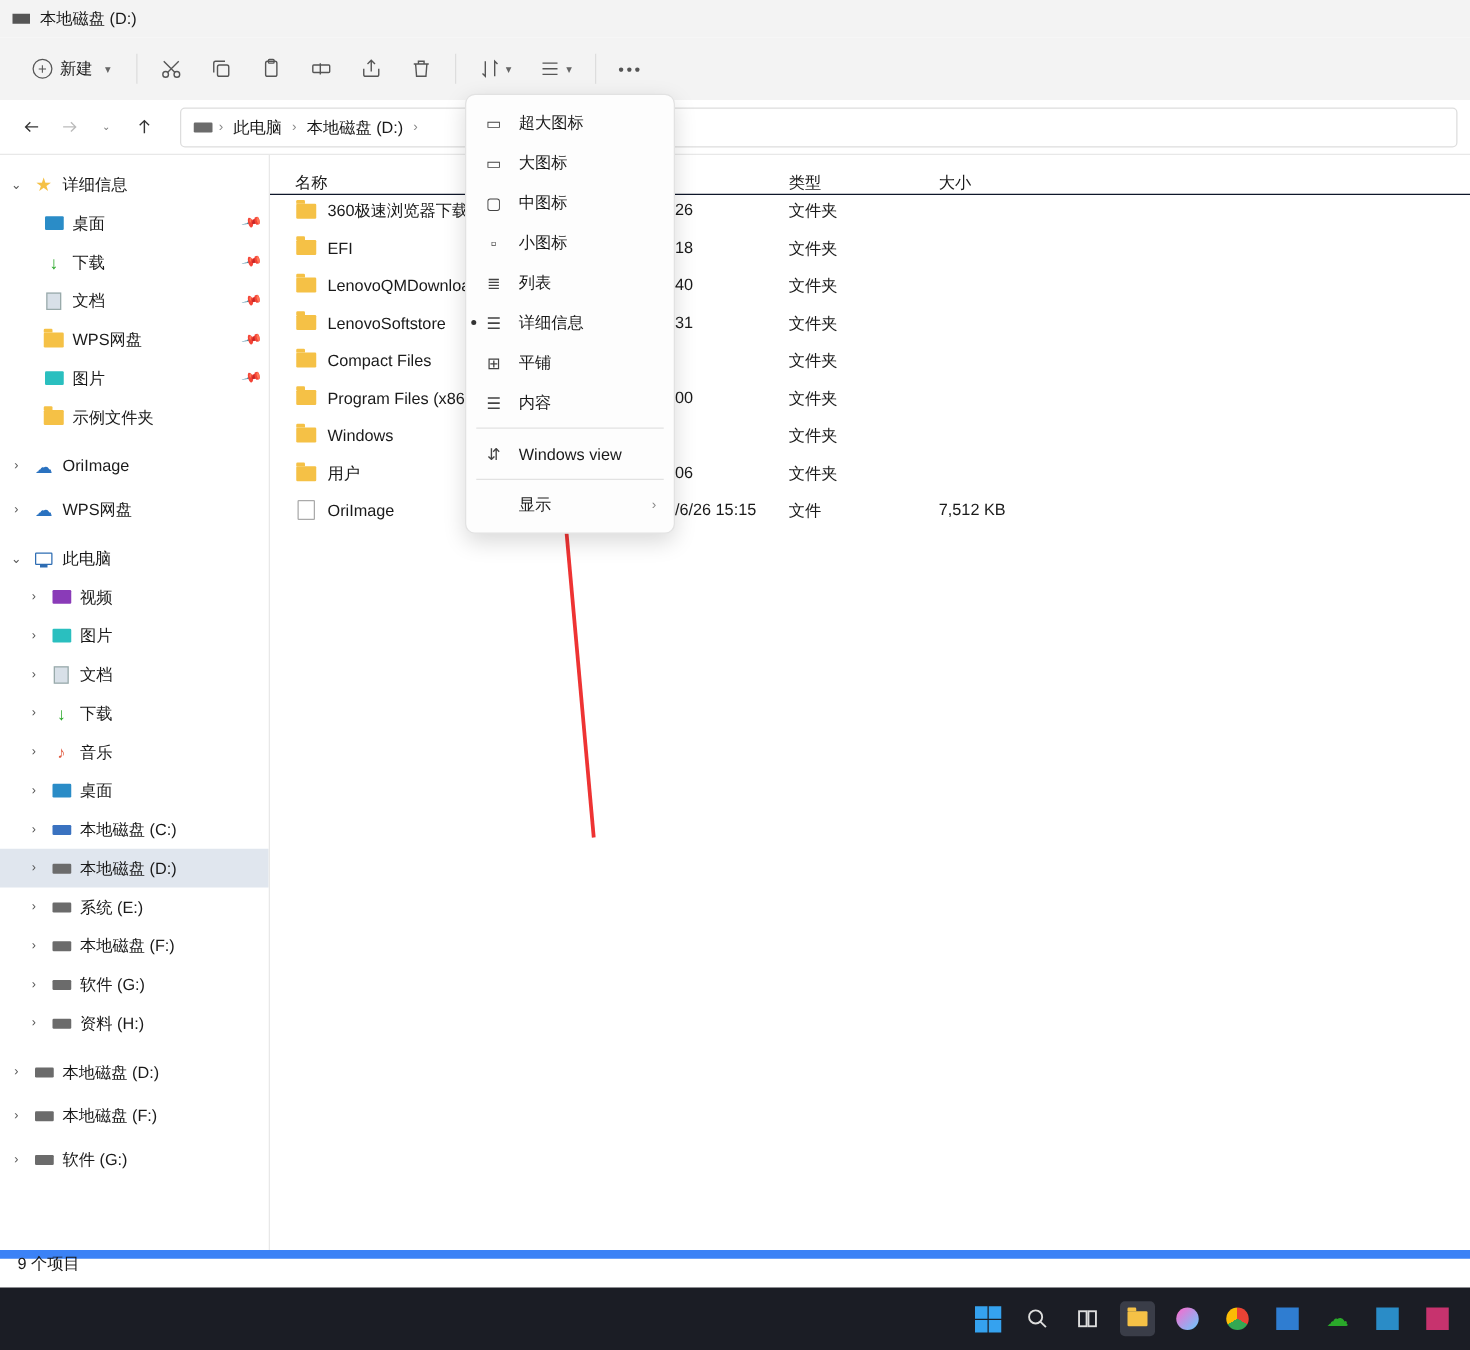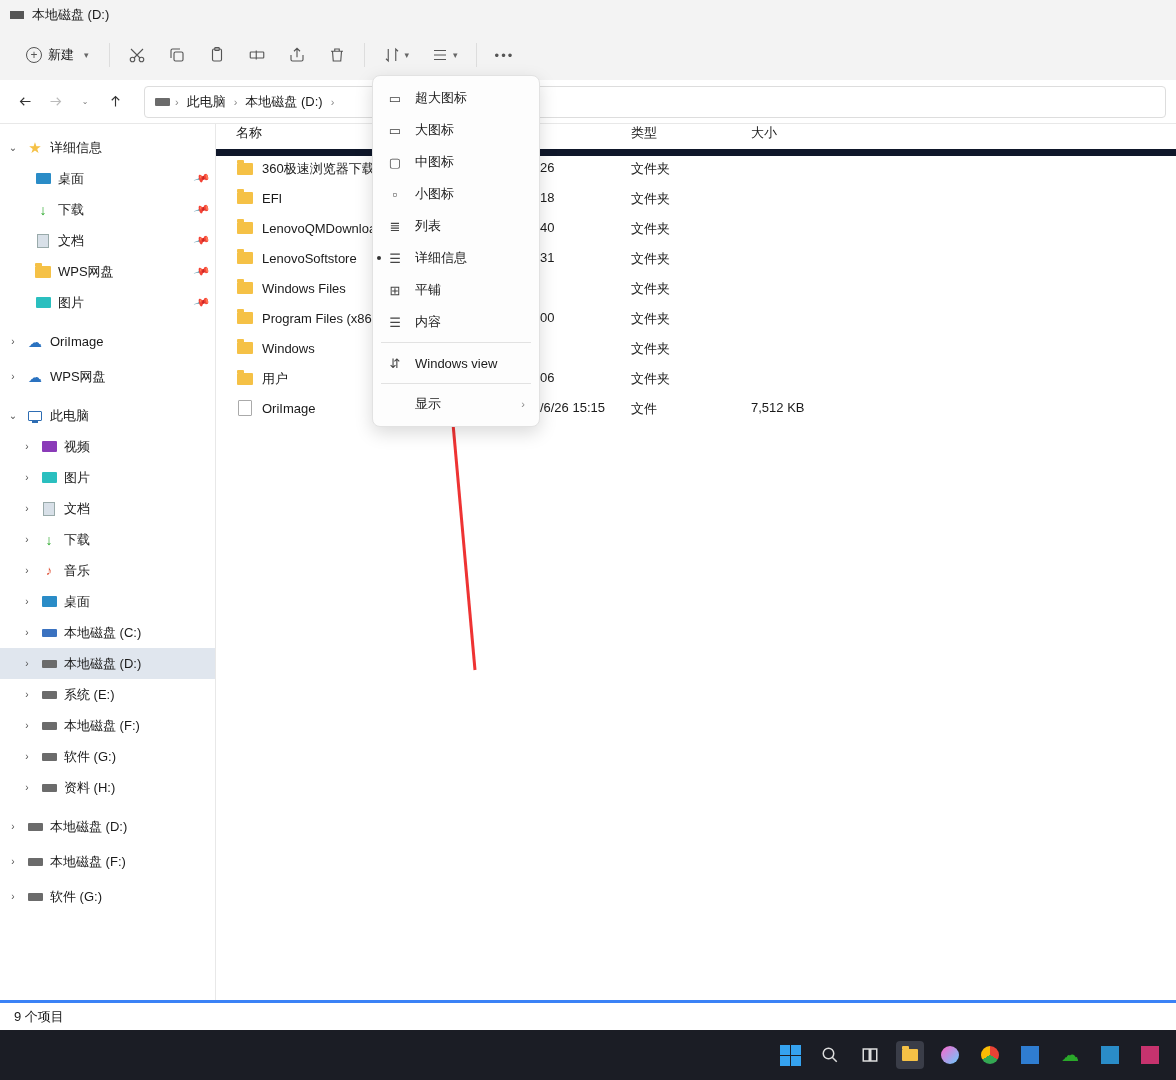--- a/index.html
+++ b/index.html
@@ -37,38 +37,38 @@
 .drive-ico{width:15px;height:8px;background:#6b6b6b;border-radius:1px}
 .star-ico{color:#f5c146;font-size:15px}
 .cloud-ico{color:#2a72c0;font-size:14px}
 .desk-ico{width:15px;height:11px;background:#2a8cc7;border-radius:1px}
 .dl-ico{color:#2aa82a;font-size:14px;font-weight:bold}
 .doc-ico{width:12px;height:14px;background:#d8e0e8;border:1px solid #9aa}
 .img-ico{width:15px;height:11px;background:#2abfbf;border-radius:1px}
 .vid-ico{width:15px;height:11px;background:#8a3bb8;border-radius:1px}
 .mus-ico{color:#e0573d;font-size:13px}
 .main{flex:1;position:relative;border-left:1px solid #e8e8e8}
-.headers{display:flex;height:32px;align-items:flex-start;border-bottom:7px solid #0f172a;padding-left:20px}
+.headers{display:flex;height:32px;align-items:flex-end;border-bottom:1px solid #0f172a;padding-left:20px}
 .headers .col{color:#444;font-size:13px}
 .col-name{width:275px;display:flex;align-items:center;gap:6px}
 .col-date{width:120px}
 .col-type{width:120px}
 .col-size{width:100px}
 .sort-arrow{font-size:9px;color:#555}
 .files{padding-top:4px}
 .file-row{display:flex;align-items:flex-start;height:30px;padding-left:20px;cursor:pointer}
 .file-row .col-name{display:flex;align-items:center;gap:8px}
 .file-ico{width:14px;height:16px;border:1px solid #aaa;background:#fff;border-radius:1px}
 .menu{position:absolute;left:372px;top:75px;width:168px;background:#fdfdfd;border:1px solid #e2e2e2;border-radius:8px;box-shadow:0 6px 18px rgba(0,0,0,0.15);padding:6px 0;z-index:50}
 .menu-item{display:flex;align-items:center;height:32px;padding:0 14px;gap:12px;cursor:pointer;position:relative}
 .menu-item .mi-ico{width:16px;text-align:center;color:#444;font-size:13px}
 .menu-item .dot{position:absolute;left:4px;width:4px;height:4px;background:#333;border-radius:50%}
 .menu-item .sub{margin-left:auto;color:#888;font-size:11px}
 .arrow-anno{position:absolute;left:435px;top:380px;z-index:40;pointer-events:none}
-.statusbar{height:30px;display:flex;align-items:center;padding:10px 14px;font-size:13px;color:#333;border-top:3px solid #3b82f6}
+.statusbar{height:30px;display:flex;align-items:flex-end;padding:10px 14px;font-size:13px;color:#333;border-top:7px solid #3b82f6}
 .taskbar{height:50px;background:#1b1d25;display:flex;align-items:center;justify-content:flex-end;padding:0 12px;gap:12px}
 .tb-ico{width:28px;height:28px;display:flex;align-items:center;justify-content:center;border-radius:4px;cursor:pointer}
 .tb-ico.active{background:#3a3d48}
 .win-logo{display:grid;grid-template-columns:10px 10px;gap:1px}
 .win-logo div{width:10px;height:10px;background:#35a2ef}
 </style>
 </head>
 <body>
 
 <div class="titlebar">
@@ -201,20 +201,26 @@
         <span>WPS网盘</span>
         <span class="pin">📌</span>
       </div>
     <div class="side-item" style="padding-left:34px">
         <span class="icon">
           <span class="img-ico"></span>
         </span>
         <span>图片</span>
         <span class="pin">📌</span>
       </div>
+    <div class="side-item" style="padding-left:34px">
+        <span class="icon">
+          <span class="folder-ico"></span>
+        </span>
+        <span>示例文件夹</span>
+      </div>
 
     <div class="side-item section" style="margin-top:8px">
         <span class="chev">›</span>
         <span class="icon cloud-ico">☁</span>
         <span>OriImage</span>
       </div>
     <div class="side-item section" style="margin-top:4px">
         <span class="chev">›</span>
         <span class="icon cloud-ico">☁</span>
         <span>WPS网盘</span>
@@ -384,21 +390,21 @@
           </div>
           <div class="col col-date">6 23:31</div>
           <div class="col col-type">文件夹</div>
           <div class="col col-size"></div>
         </div>
         <div class="file-row">
           <div class="col col-name">
             <span class="icon">
               <span class="folder-ico"></span>
             </span>
-            <span>Windows Files</span>
+            <span>Compact Files</span>
           </div>
           <div class="col col-date">2:41</div>
           <div class="col col-type">文件夹</div>
           <div class="col col-size"></div>
         </div>
         <div class="file-row">
           <div class="col col-name">
             <span class="icon">
               <span class="folder-ico"></span>
             </span>

